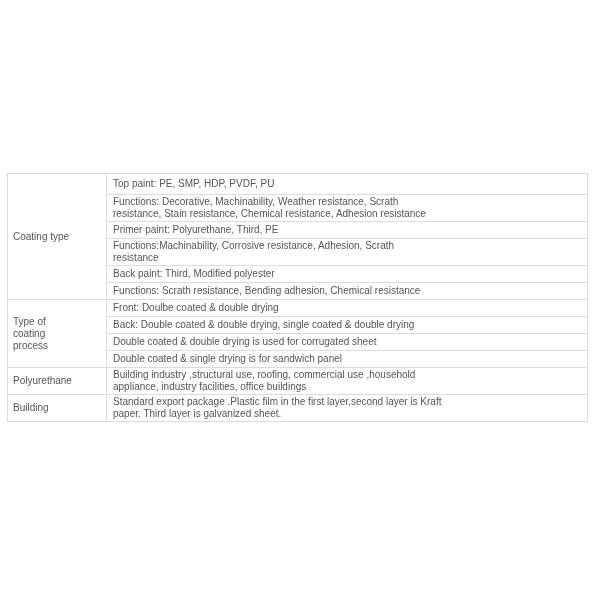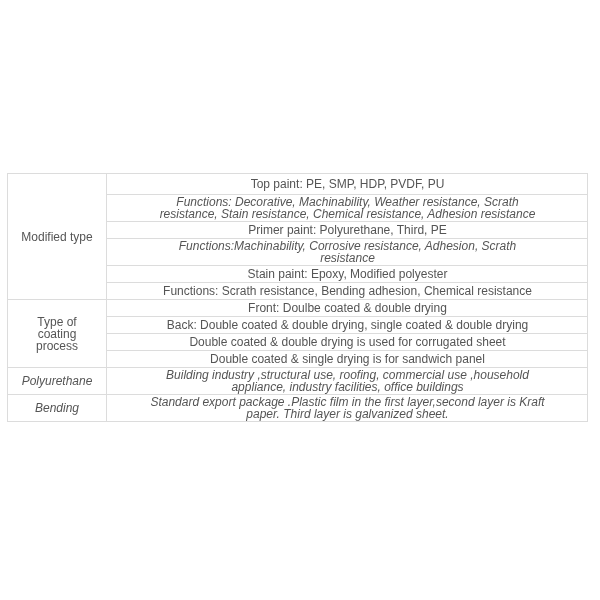--- a/index.html
+++ b/index.html
@@ -19,61 +19,60 @@
     position: absolute;
     left: 7px;
     top: 173px;
     width: 581px;
     border-collapse: collapse;
     table-layout: fixed;
   }
   col.c1 { width: 99px; }
   td {
     border: 1px solid #dcdcdc;
-    font-size: 12px;
+    font-size: 10px;
     line-height: 12px;
     color: #555555;
     padding: 1px 5px 1px 6px;
     vertical-align: middle;
     white-space: pre-line;
     overflow: hidden;
-    text-align: center;
   }
   td.cat { padding-left: 5px; }
   tr.h21 { height: 21px; }
   tr.h17 { height: 17px; }
-  tr.h26 { height: 26px; font-style: italic; }
+  tr.h26 { height: 26px; }
 </style>
 </head>
 <body>
 
 <div class="canvas">
   <table class="spec-table">
     <colgroup>
       <col class="c1">
       <col class="c2">
     </colgroup>
     <tbody>
       <tr class="h21">
-        <td class="cat" rowspan="6">Modified type</td>
+        <td class="cat" rowspan="6">Coating type</td>
         <td class="val">Top paint: PE, SMP, HDP, PVDF, PU</td>
       </tr>
       <tr class="h26">
         <td class="val">Functions: Decorative, Machinability, Weather resistance, Scrath
 resistance, Stain resistance, Chemical resistance, Adhesion resistance</td>
       </tr>
       <tr class="h17">
         <td class="val">Primer paint: Polyurethane, Third, PE</td>
       </tr>
       <tr class="h26">
         <td class="val">Functions:Machinability, Corrosive resistance, Adhesion, Scrath
 resistance</td>
       </tr>
       <tr class="h17">
-        <td class="val">Stain paint: Epoxy, Modified polyester</td>
+        <td class="val">Back paint: Third, Modified polyester</td>
       </tr>
       <tr class="h17">
         <td class="val">Functions: Scrath resistance, Bending adhesion, Chemical resistance</td>
       </tr>
       <tr class="h17">
         <td class="cat" rowspan="4">Type of
 coating
 process</td>
         <td class="val">Front: Doulbe coated &amp; double drying</td>
       </tr>
@@ -85,19 +84,19 @@
       </tr>
       <tr class="h17">
         <td class="val">Double coated &amp; single drying is for sandwich panel</td>
       </tr>
       <tr class="h26">
         <td class="cat">Polyurethane</td>
         <td class="val">Building industry ,structural use, roofing, commercial use ,household
 appliance, industry facilities, office buildings</td>
       </tr>
       <tr class="h26">
-        <td class="cat">Bending</td>
+        <td class="cat">Building</td>
         <td class="val">Standard export package .Plastic film in the first layer,second layer is Kraft
 paper. Third layer is galvanized sheet.</td>
       </tr>
     </tbody>
   </table>
 </div>
 
 </body></html>

